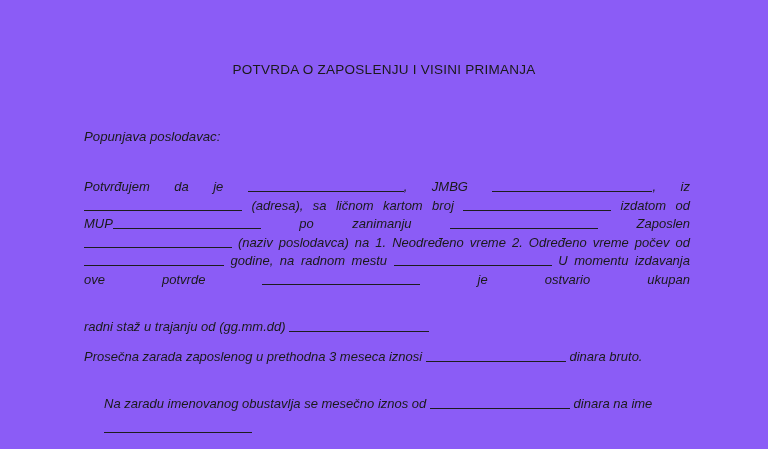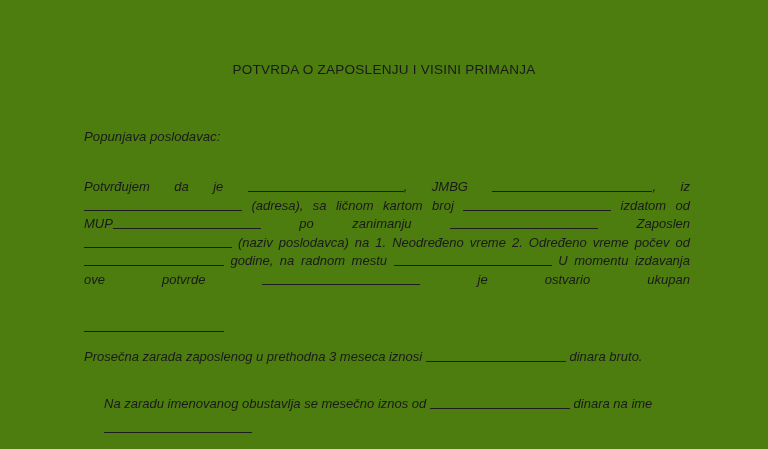--- a/index.html
+++ b/index.html
@@ -13,21 +13,21 @@
     font-family: "Liberation Sans", sans-serif;
     color: #111111;
     -webkit-font-smoothing: antialiased;
     overflow: hidden;
   }
 
   .page {
     position: relative;
     width: 768px;
     height: 449px;
-    background: #4d7c0f;
+    background: #8b5cf6;
     box-sizing: border-box;
   }
 
   .doc-title {
     position: absolute;
     left: 0;
     top: 62px;
     width: 768px;
     text-align: center;
     font-size: 13.5px;
@@ -156,20 +156,21 @@
       <span>izdavanja</span>
       <span>ove</span>
       <span>potvrde</span>
       <span class="blank b-potvrda"></span>
       <span>je</span>
       <span>ostvario</span>
       <span>ukupan</span>
     </p>
 
     <p class="para">
+      <span>radni staž u trajanju od (gg.mm.dd)</span>
       <span class="blank b-staz"></span>
     </p>
 
     <p class="para p-prosecna">
       <span>Prosečna zarada zaposlenog u prethodna 3 meseca iznosi</span>
       <span class="blank b-prosek"></span>
       <span>dinara</span>
       <span>bruto.</span>
     </p>
 

